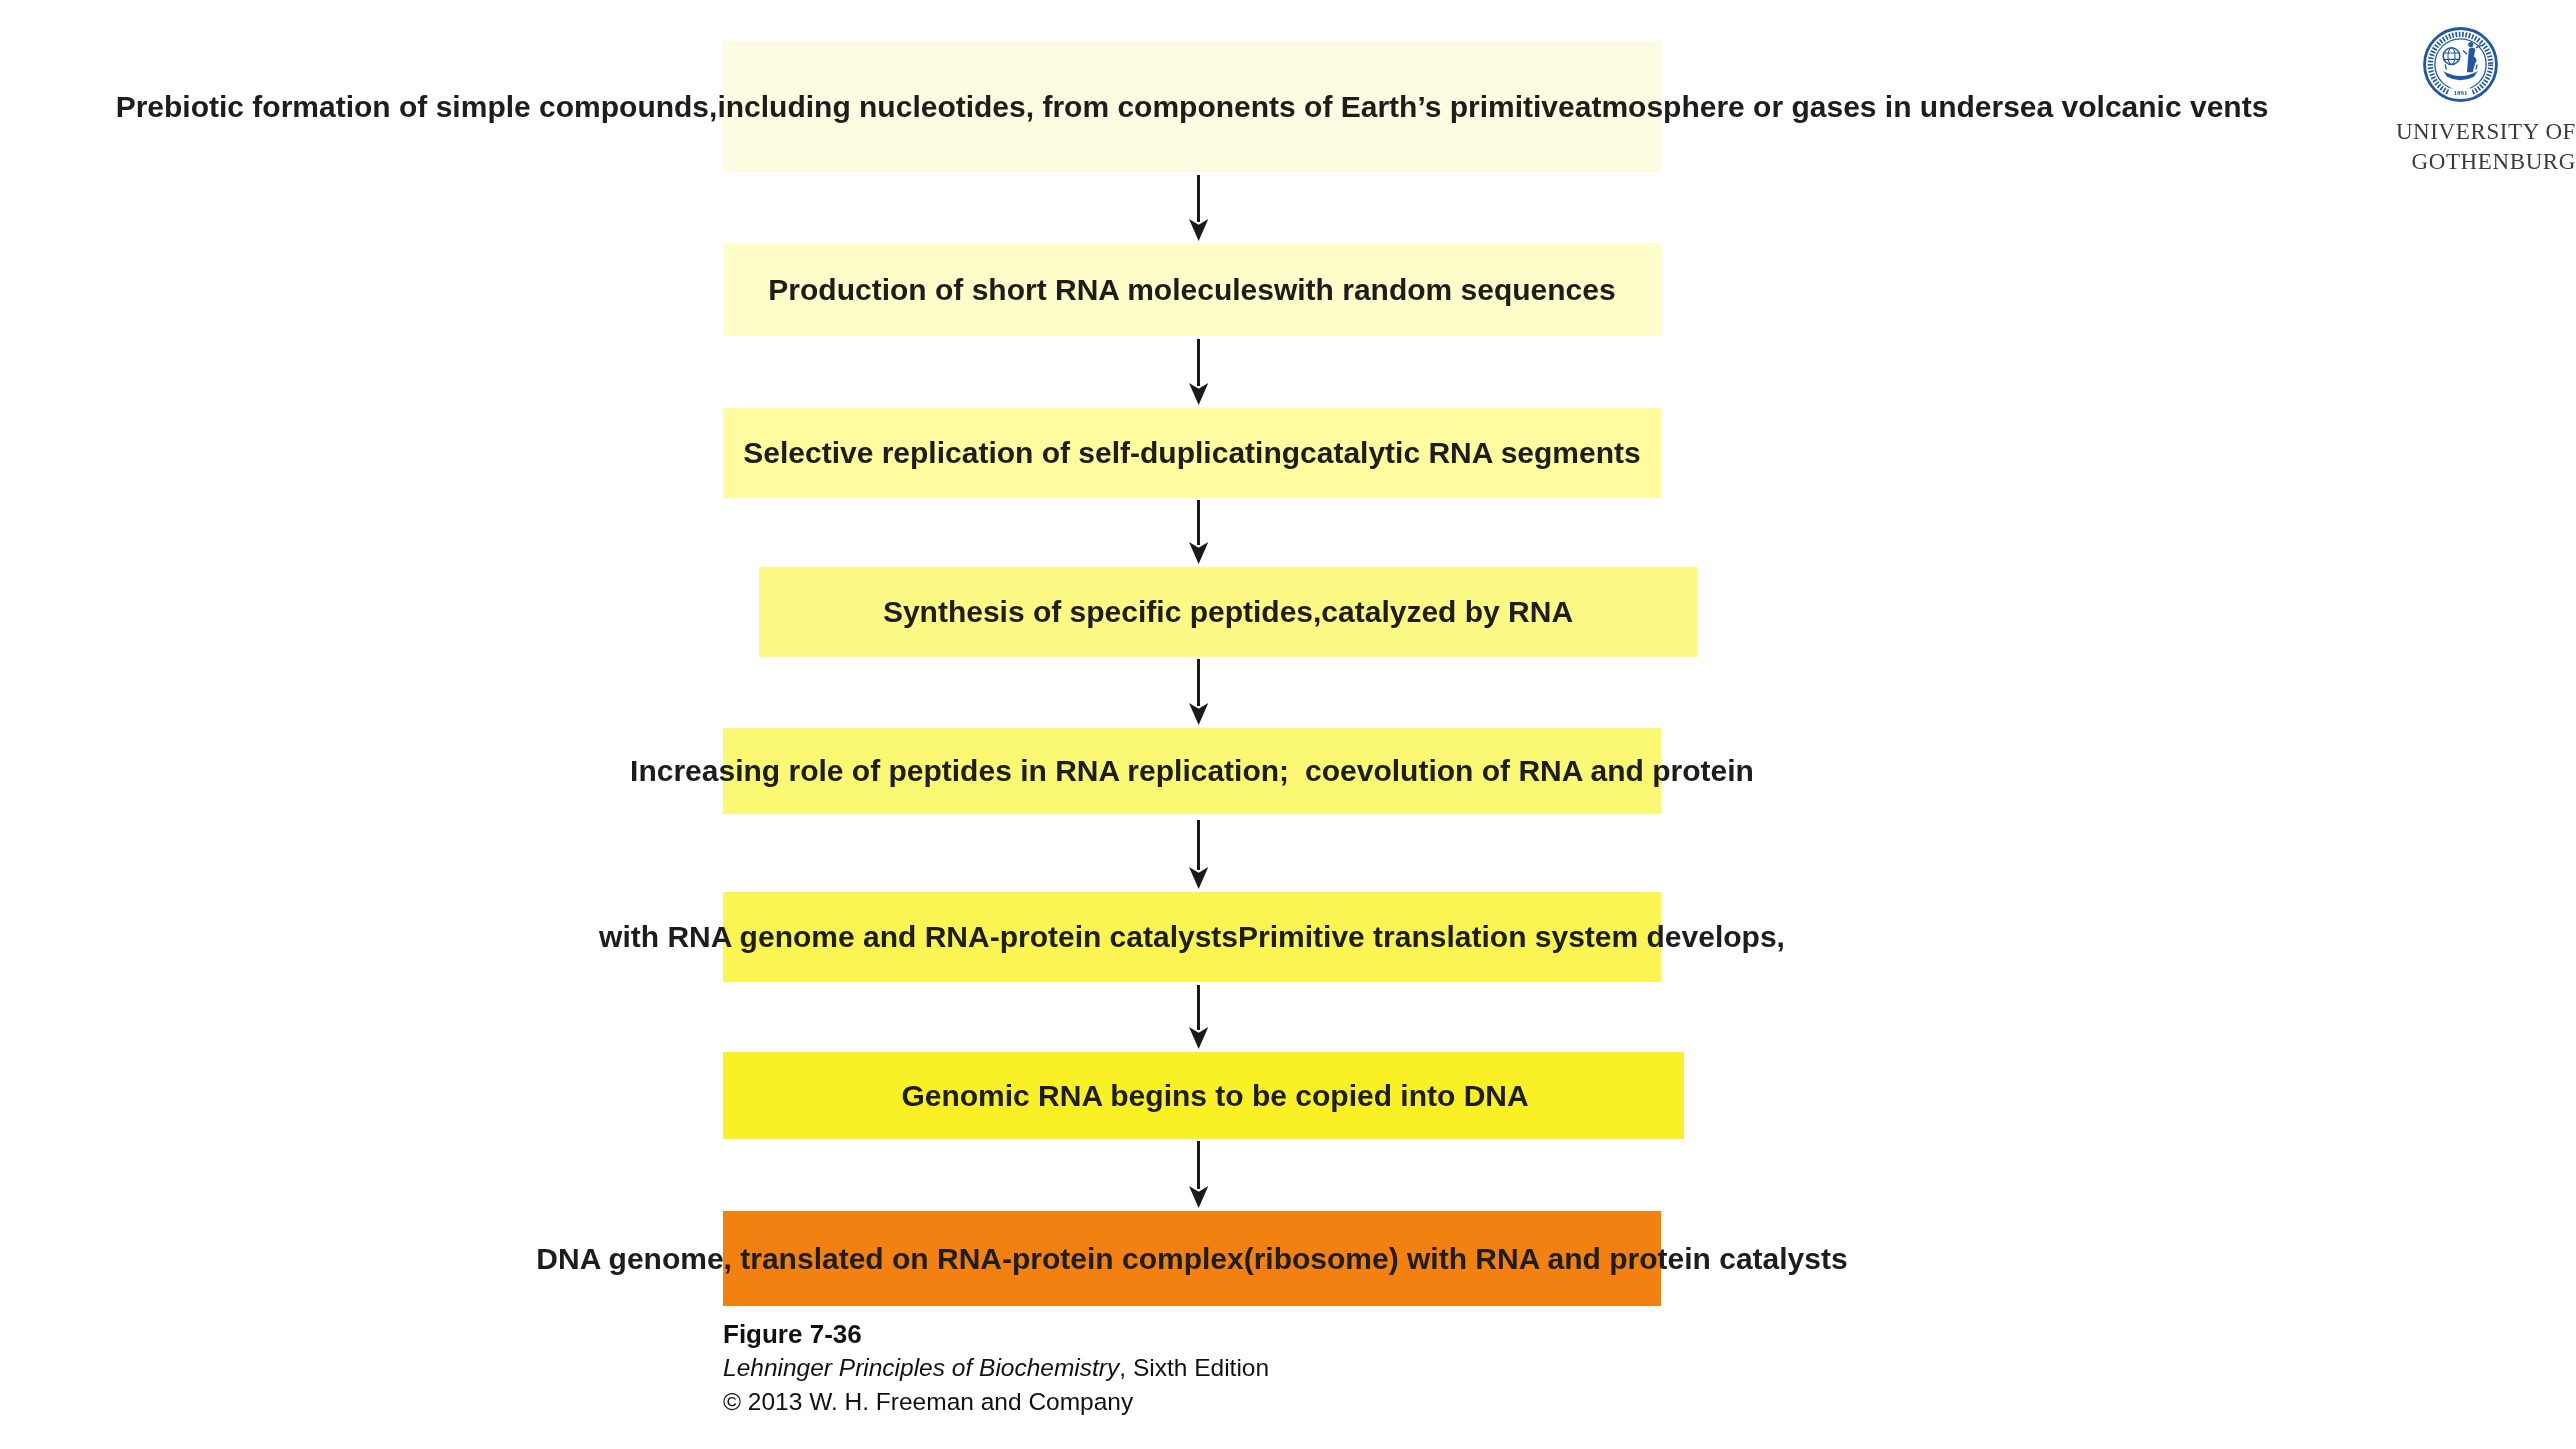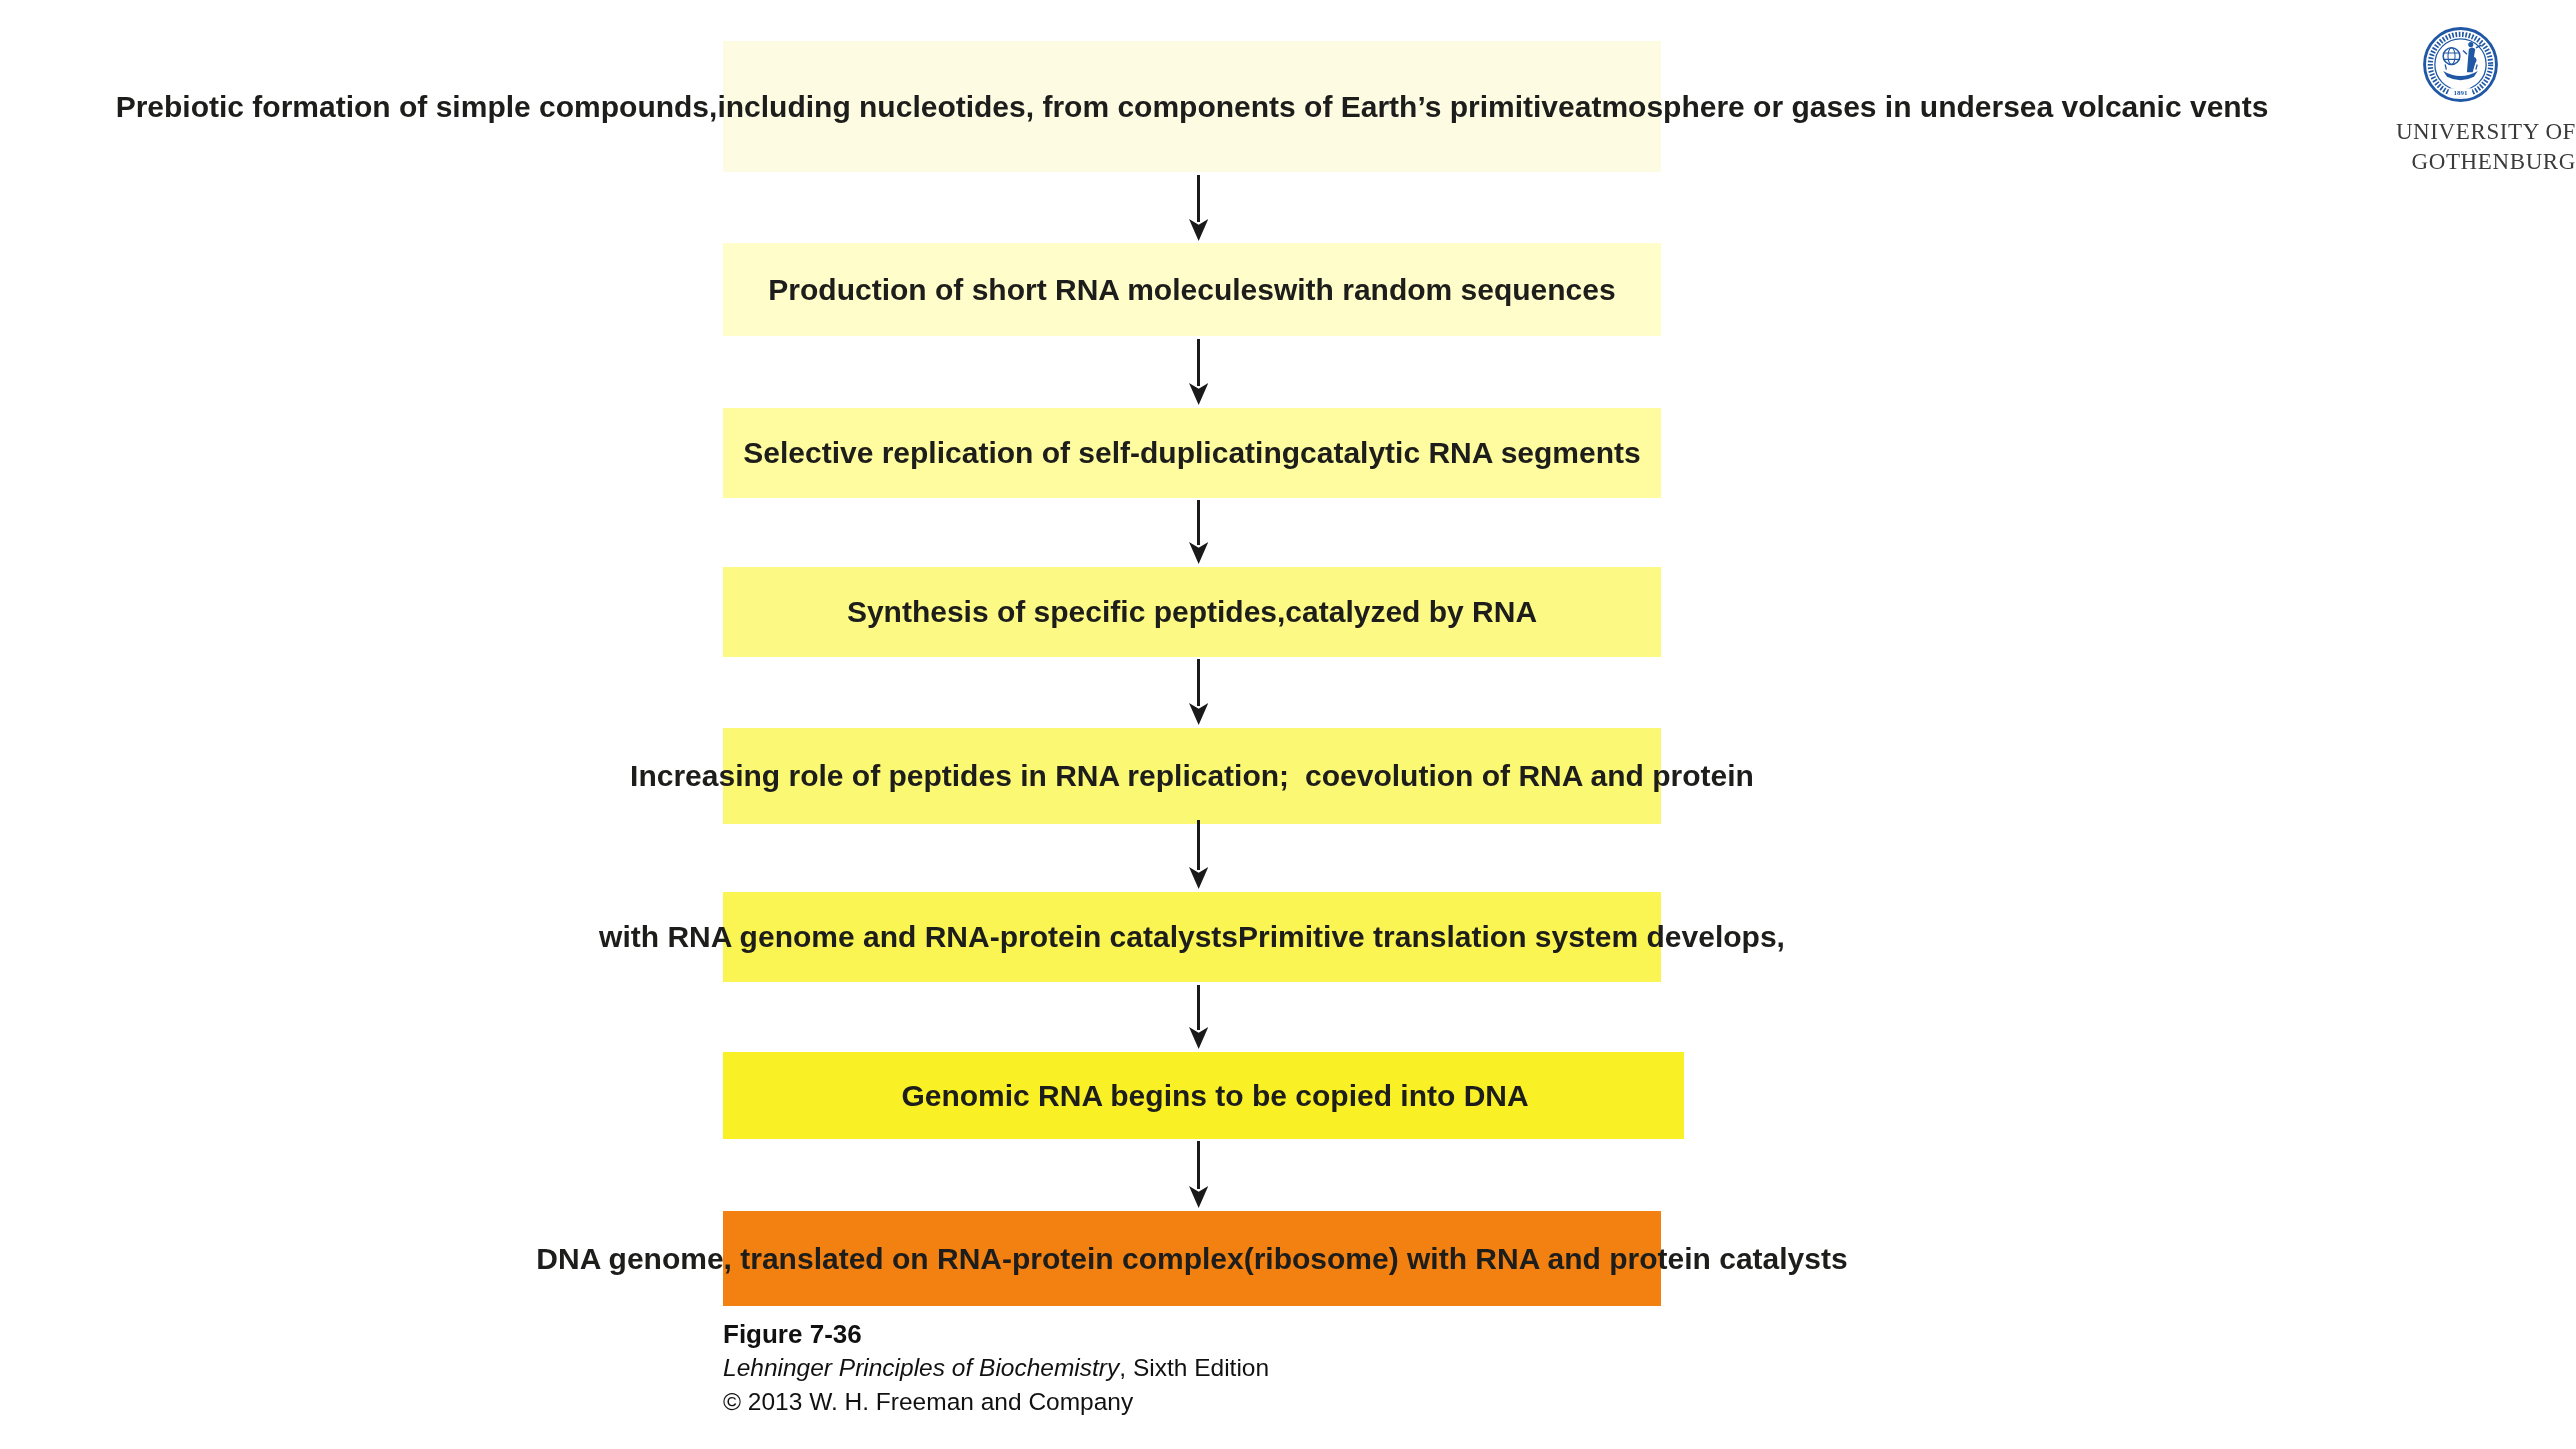--- a/index.html
+++ b/index.html
@@ -102,28 +102,28 @@
 
 <div class="down-arrow" style="top:339px;height:66px;"></div>
 
 <div class="flow-box" style="top: 408px; height: 90px; background-color: rgb(254, 252, 158);">
   <span class="line">Selective replication of self-duplicating</span>
   <span class="line">catalytic RNA segments</span>
 </div>
 
 <div class="down-arrow" style="top:500px;height:64px;"></div>
 
-<div class="flow-box" style="top: 567px; height: 90px; background-color: rgb(252, 250, 133);">
+<div class="flow-box" style="top: 567px; height: 90px; background-color: rgb(252, 250, 133); margin-left: 36px;">
   <span class="line">Synthesis of specific peptides,</span>
   <span class="line">catalyzed by RNA</span>
 </div>
 
 <div class="down-arrow" style="top:659px;height:66px;"></div>
 
-<div class="flow-box" style="top: 728px; height: 96px; background-color: rgb(251, 248, 115); gap: 16px;">
+<div class="flow-box" style="top: 728px; height: 86px; background-color: rgb(251, 248, 115); gap: 16px;">
   <span class="line">Increasing role of peptides in RNA replication;</span>
   <span class="line">coevolution of RNA and protein</span>
 </div>
 
 <div class="down-arrow" style="top:820px;height:69px;"></div>
 
 <div class="flow-box" style="top: 892px; height: 90px; background-color: rgb(250, 245, 83);">
   <span class="line">with RNA genome and RNA-protein catalysts</span>
   <span class="line">Primitive translation system develops,</span>
 </div>

